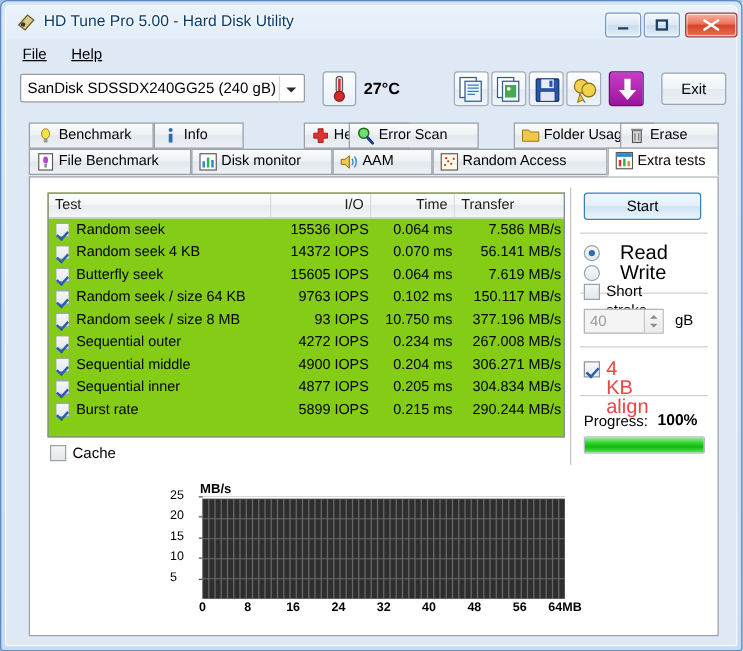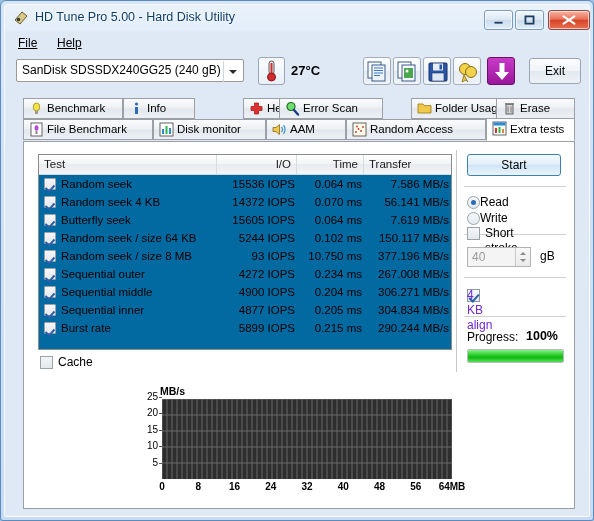--- a/index.html
+++ b/index.html
@@ -208,21 +208,21 @@
     width: 552px; height: 368px;
     background: #fff;
     border: 1px solid #9aa0a6;
   }
 
   
   #table-wrap {
     position: absolute;
     left: 14px; top: 12px;
     width: 414px; height: 196px;
-    background: #0369a1;
+    background: #84cc16;
     border: 1px solid #8c8c8c;
     overflow: hidden;
   }
   #thead {
     position: absolute;
     left: 0; top: 0; right: 0;
     height: 20px;
     background: linear-gradient(to bottom,#fefefe 0%,#f2f4f6 48%,#e8ebef 49%,#f3f5f7 100%);
     border-bottom: 1px solid #d3d6da;
   }
@@ -327,22 +327,22 @@
   }
   .rad.on::after {
     content: "";
     position: absolute;
     left: 3px; top: 3px;
     width: 5px; height: 5px;
     border-radius: 50%;
     background: #2b6cb5;
   }
   .radio-row .rlabel {
-    position: absolute; left: 13px; top: 0;
-    font-size: 12px; color: #000; line-height: 15px;
+    position: absolute; left: 29px; top: 0;
+    font-size: 16px; color: #000; line-height: 15px;
   }
   #ss-row { position: absolute; left: 3px; top: 76px; height: 16px; }
   #ss-box {
     position: absolute; left: 0; top: 1px;
     width: 13px; height: 13px;
     background: linear-gradient(to bottom,#f4f6f8,#e4e8ec);
     border: 1px solid #9aa3ac;
   }
   #ss-label {
     position: absolute; left: 18px; top: 0;
@@ -382,22 +382,22 @@
   #align-box::after {
     content: "";
     position: absolute;
     left: 3px; top: 2px;
     width: 4px; height: 8px;
     border: solid #2b5fa8;
     border-width: 0 2px 2px 0;
     transform: rotate(42deg);
   }
   #align-label {
-    position: absolute; left: 0; top: 0;
-    font-size: 12px; color: #6d28d9; line-height: 15px;
+    position: absolute; left: 18px; top: 0;
+    font-size: 16px; color: #ef4444; line-height: 15px;
   }
   #prog-label {
     position: absolute; left: 3px; top: 180px;
     font-size: 12px; color: #000;
   }
   #prog-pct {
     position: absolute; left: 62px; top: 179px;
     font-size: 12.5px; font-weight: bold; color: #000;
   }
   #prog-bar {
@@ -438,21 +438,21 @@
     left: 26px; top: 12px;
     width: 290px; height: 82px;
     background: #2e2e2e;
     border-top: 2px solid #fefefe;
   }
   #plot-grid { position: absolute; left:0; top:0; width:100%; height:100%; }
   .ytick {
     position: absolute;
     right: 280px;
     width: 24px;
-    text-align: right;
+    text-align: left;
     font-size: 10px;
     color: #000;
     line-height: 10px;
   }
   .ytick-mark {
     position: absolute;
     width: 3px; height: 1px;
     background: #555;
   }
   .xtick {
@@ -701,21 +701,21 @@
           <div class="trow" style="top: 56px;">
             <span class="cbx c-chk checked"></span>
             <span class="cell c-name">Butterfly seek</span>
             <span class="cell c-io">15605 IOPS</span>
             <span class="cell c-time">0.064 ms</span>
             <span class="cell c-tr">7.619 MB/s</span>
           </div>
           <div class="trow" style="top: 74px;">
             <span class="cbx c-chk checked"></span>
             <span class="cell c-name">Random seek / size 64 KB</span>
-            <span class="cell c-io">5244 IOPS</span>
+            <span class="cell c-io">9763 IOPS</span>
             <span class="cell c-time">0.102 ms</span>
             <span class="cell c-tr">150.117 MB/s</span>
           </div>
           <div class="trow" style="top: 92px;">
             <span class="cbx c-chk checked"></span>
             <span class="cell c-name">Random seek / size 8 MB</span>
             <span class="cell c-io">93 IOPS</span>
             <span class="cell c-time">10.750 ms</span>
             <span class="cell c-tr">377.196 MB/s</span>
           </div>

